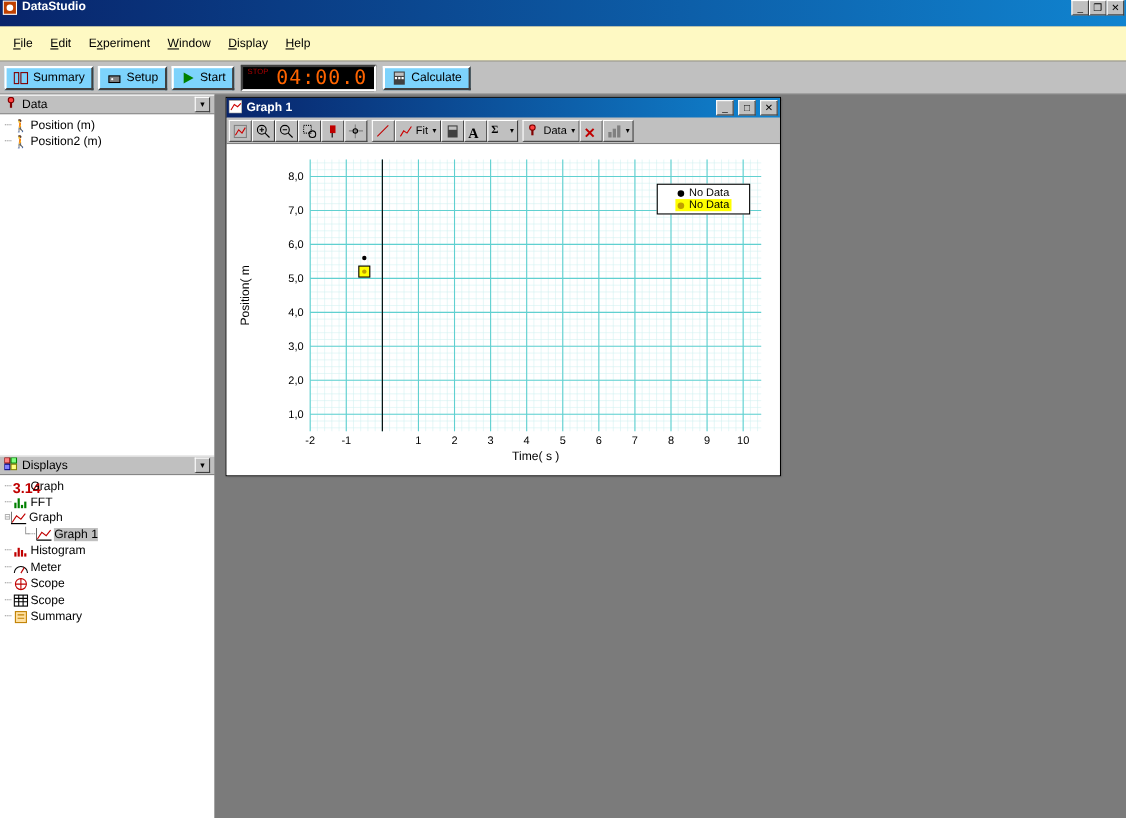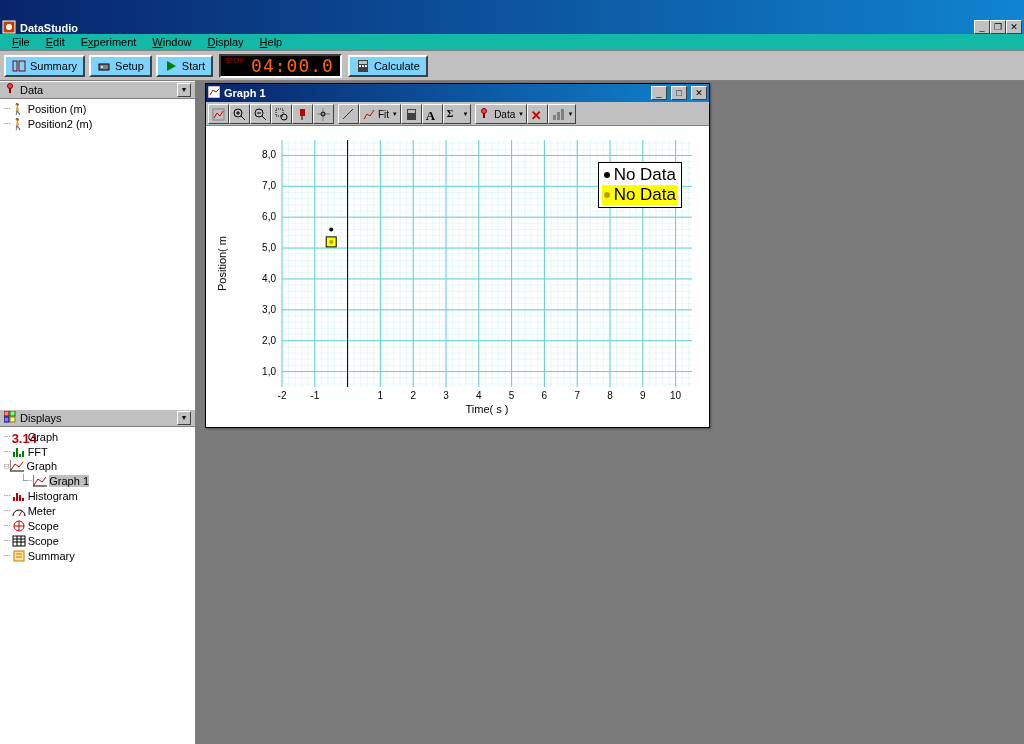--- a/index.html
+++ b/index.html
@@ -1,26 +1,26 @@
 <!DOCTYPE html>
 <html><head>
 <meta charset="utf-8">
 <style>
 * { box-sizing: border-box; margin: 0; padding: 0; }
 body { font-family: "MS Sans Serif", Tahoma, sans-serif; font-size: 11px; background: #7b7b7b; width: 1024px; height: 744px; overflow: hidden; }
 
 
-.titlebar { height: 34px; background: linear-gradient(to right, #08246b, #1084d0); color: white; display: flex; align-items: flex-end; padding: 0 2px; font-weight: bold; }
+.titlebar { height: 24px; background: linear-gradient(to right, #08246b, #1084d0); color: white; display: flex; align-items: flex-start; padding: 0 2px; font-weight: bold; }
 .titlebar .icon { width: 14px; height: 14px; margin-right: 4px; }
 .titlebar .spacer { flex: 1; }
 .titlebar .btns { display: flex; gap: 0; }
 .titlebar .btns button { width: 16px; height: 14px; background: #c0c0c0; border: 1px solid; border-color: #fff #404040 #404040 #fff; font-family: Marlett, sans-serif; font-size: 9px; line-height: 12px; padding: 0;}
 
 
-.menubar { height: 17px; background: #14b8a6; display: flex; align-items: center; padding: 0 4px; border-bottom: 1px solid #808080;}
+.menubar { height: 32px; background: #fef9c3; display: flex; align-items: center; padding: 0 4px; border-bottom: 1px solid #808080;}
 .menubar span { padding: 2px 8px; cursor: default; }
 .menubar u { text-decoration: underline; }
 
 
 .toolbar { height: 30px; background: #c0c0c0; display: flex; align-items: center; padding: 2px 4px; gap: 4px; border-bottom: 1px solid #808080;}
 .tbtn { height: 22px; background: #7dd3fc; border: 2px solid; border-color: #fff #404040 #404040 #fff; display: flex; align-items: center; padding: 0 6px; gap: 4px; cursor: default;}
 .tbtn .ticon { width: 14px; height: 14px; display:inline-block;}
 .timer { height: 24px; background: #000; color: #ff6400; font-family: monospace; font-size: 18px; padding: 0 6px; display: flex; align-items: center; border: 2px solid; border-color: #404040 #fff #fff #404040; margin: 0 2px; position:relative;}
 .timer .stop { color:#a00; font-size:7px; position:absolute; left:4px; top:1px; font-family: sans-serif;}
 .timer .val { margin-left:24px; letter-spacing: 1px;}
@@ -45,21 +45,21 @@
 .gwin .gtitle button { width:16px; height:14px; background:#c0c0c0; border:1px solid; border-color:#fff #404040 #404040 #fff; font-size:9px; padding:0; line-height:12px;}
 .gwin .gtoolbar { height: 24px; background:#c0c0c0; display:flex; align-items:flex-start; padding:2px; gap:0; border-bottom:1px solid #808080;}
 .gtb { height:20px; min-width:20px; background:#c0c0c0; border:1px solid; border-color:#fff #404040 #404040 #fff; display:flex; align-items:center; justify-content:center; padding:0 3px; gap:2px; font-size:10px;}
 .gtb.ddl::after { content:"▾"; font-size:7px; margin-left:2px;}
 .gtb .gi { width:13px; height:13px; display:inline-block;}
 
 .plotarea { background:#fff; padding: 6px 6px 10px 6px;}
 .plot { position:relative; width: 490px; height: 285px; background:#fff;}
 .plot svg { width:100%; height:100%; }
 
-.legend { position:absolute; right:20px; top:30px; background:#fff; border:1px solid #000; padding:2px 3px; font-size:17px;}
+.legend { position:absolute; right:20px; top:30px; background:#fff; border:1px solid #000; padding:2px 16px; font-size:10px;}
 .legend .row { display:flex; align-items:center; gap:4px; padding:0 2px;}
 .legend .row.hl { background: #ffff00;}
 .legend .dot { width:6px; height:6px; border-radius:50%; display:inline-block;}
 
 
 .i-person { color:#c08020;}
 </style>
 </head>
 <body>
 

